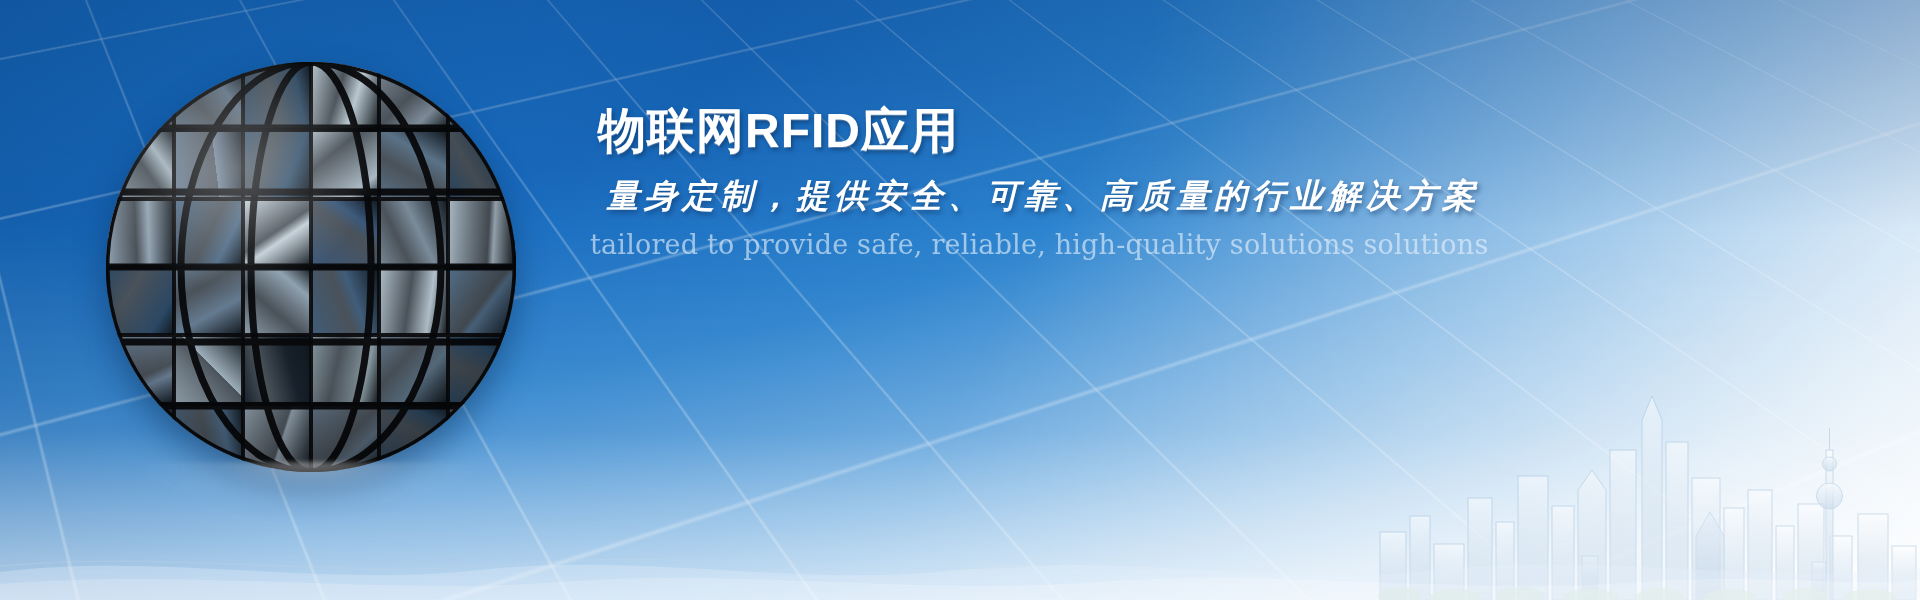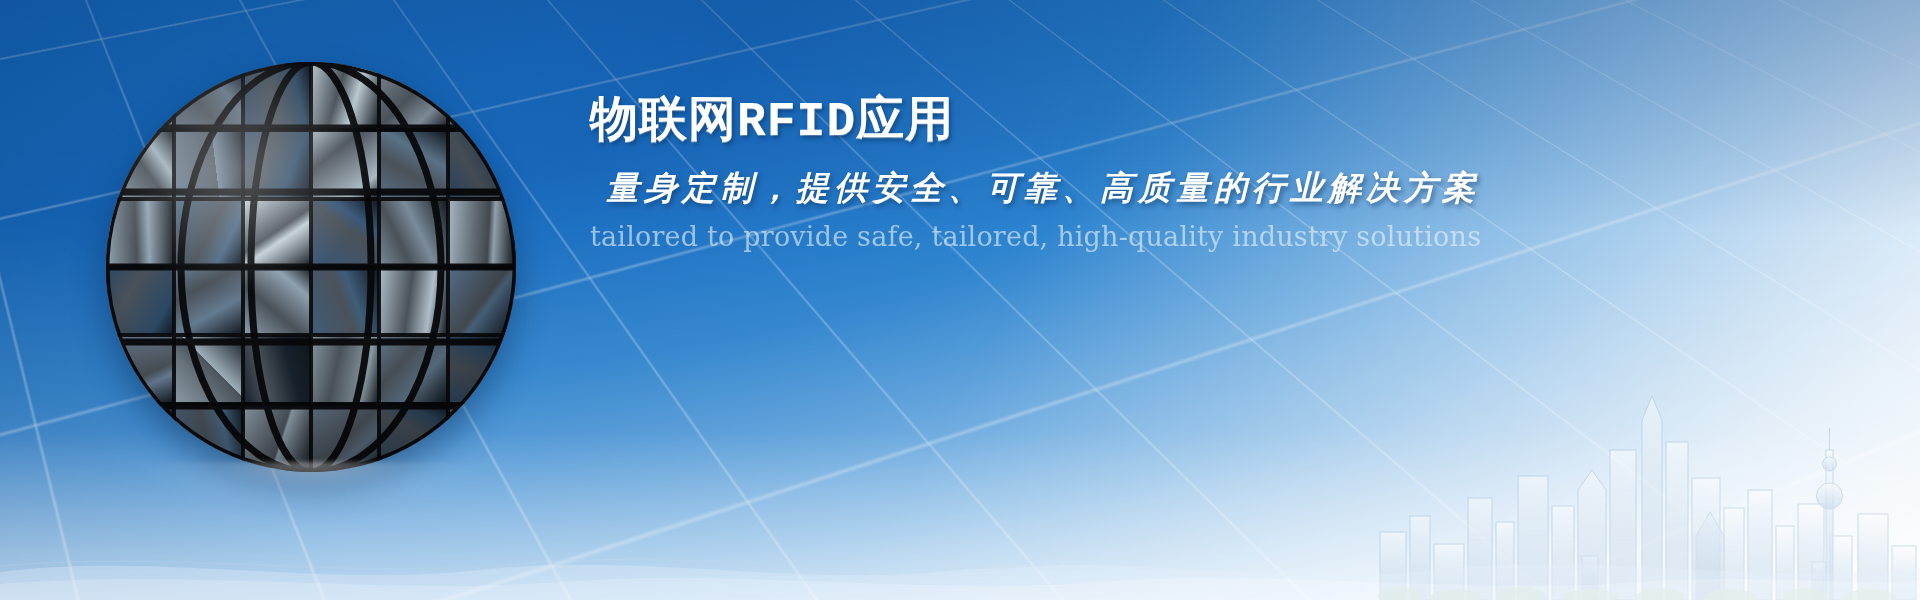--- a/index.html
+++ b/index.html
@@ -75,24 +75,23 @@
   
   .skyline{position:absolute;right:0;bottom:0;width:560px;height:300px;opacity:.55;pointer-events:none;}
 
   
   .wave{position:absolute;left:0;bottom:0;width:1920px;height:70px;opacity:.55;pointer-events:none;}
 
   
   #copy{position:absolute;left:590px;top:96px;width:1300px;}
   .h1{
     font-size:48px;font-weight:700;color:#ffffff;letter-spacing:1px;
-    line-height:1.12;margin:0;
+    line-height:1.12;margin:8px;
     text-shadow:2px 3px 4px rgba(10,45,90,.55), 0 1px 0 rgba(255,255,255,.5);
     white-space:nowrap;
-    font-family:Liberation Mono, monospace;
   }
   .tagline{
     margin:18px 0 0 16px;
     font-family:"DejaVu Serif","Liberation Serif",serif;
     font-size:33px;font-weight:700;color:#ffffff;
     letter-spacing:5px;line-height:1.2;
     font-style:italic;
     text-shadow:2px 3px 5px rgba(12,50,95,.55);
     white-space:nowrap;
   }
@@ -239,16 +238,16 @@
         </g>
       </svg>
       <div class="curve"></div>
     </div>
     <div class="reflection"></div>
   </div>
 
   <div id="copy">
     <h1 class="h1">物联网RFID应用</h1>
     <p class="tagline">量身定制，提供安全、可靠、高质量的行业解决方案</p>
-    <p class="en2">tailored to provide safe, tailored, high-quality industry solutions</p>
+    <p class="en2">tailored to provide safe, reliable, high-quality solutions solutions</p>
   </div>
 
 </div>
 
 </body></html>

